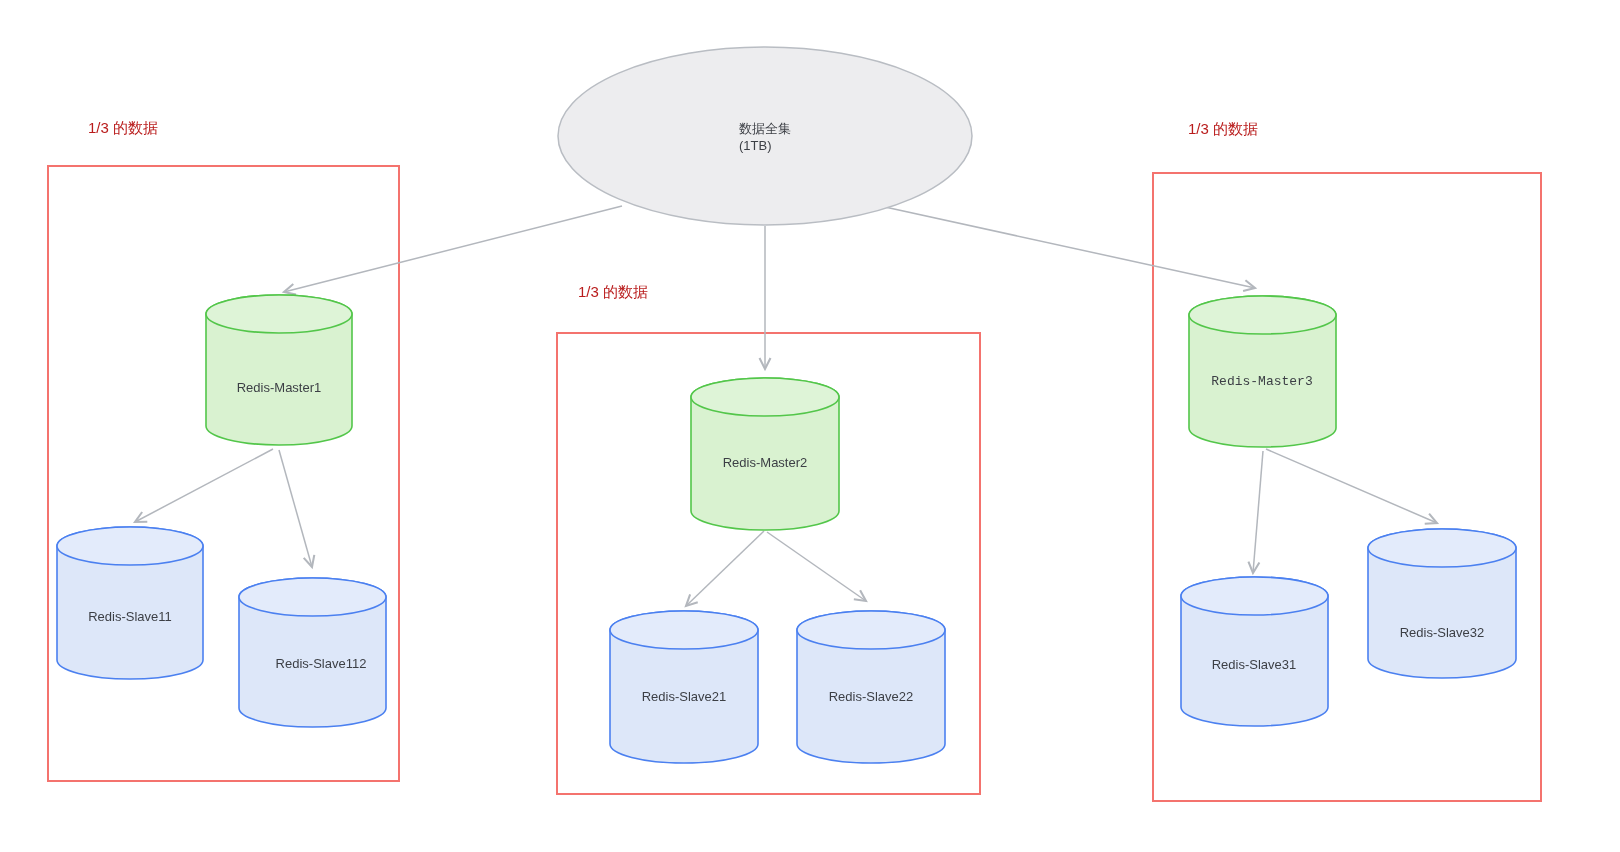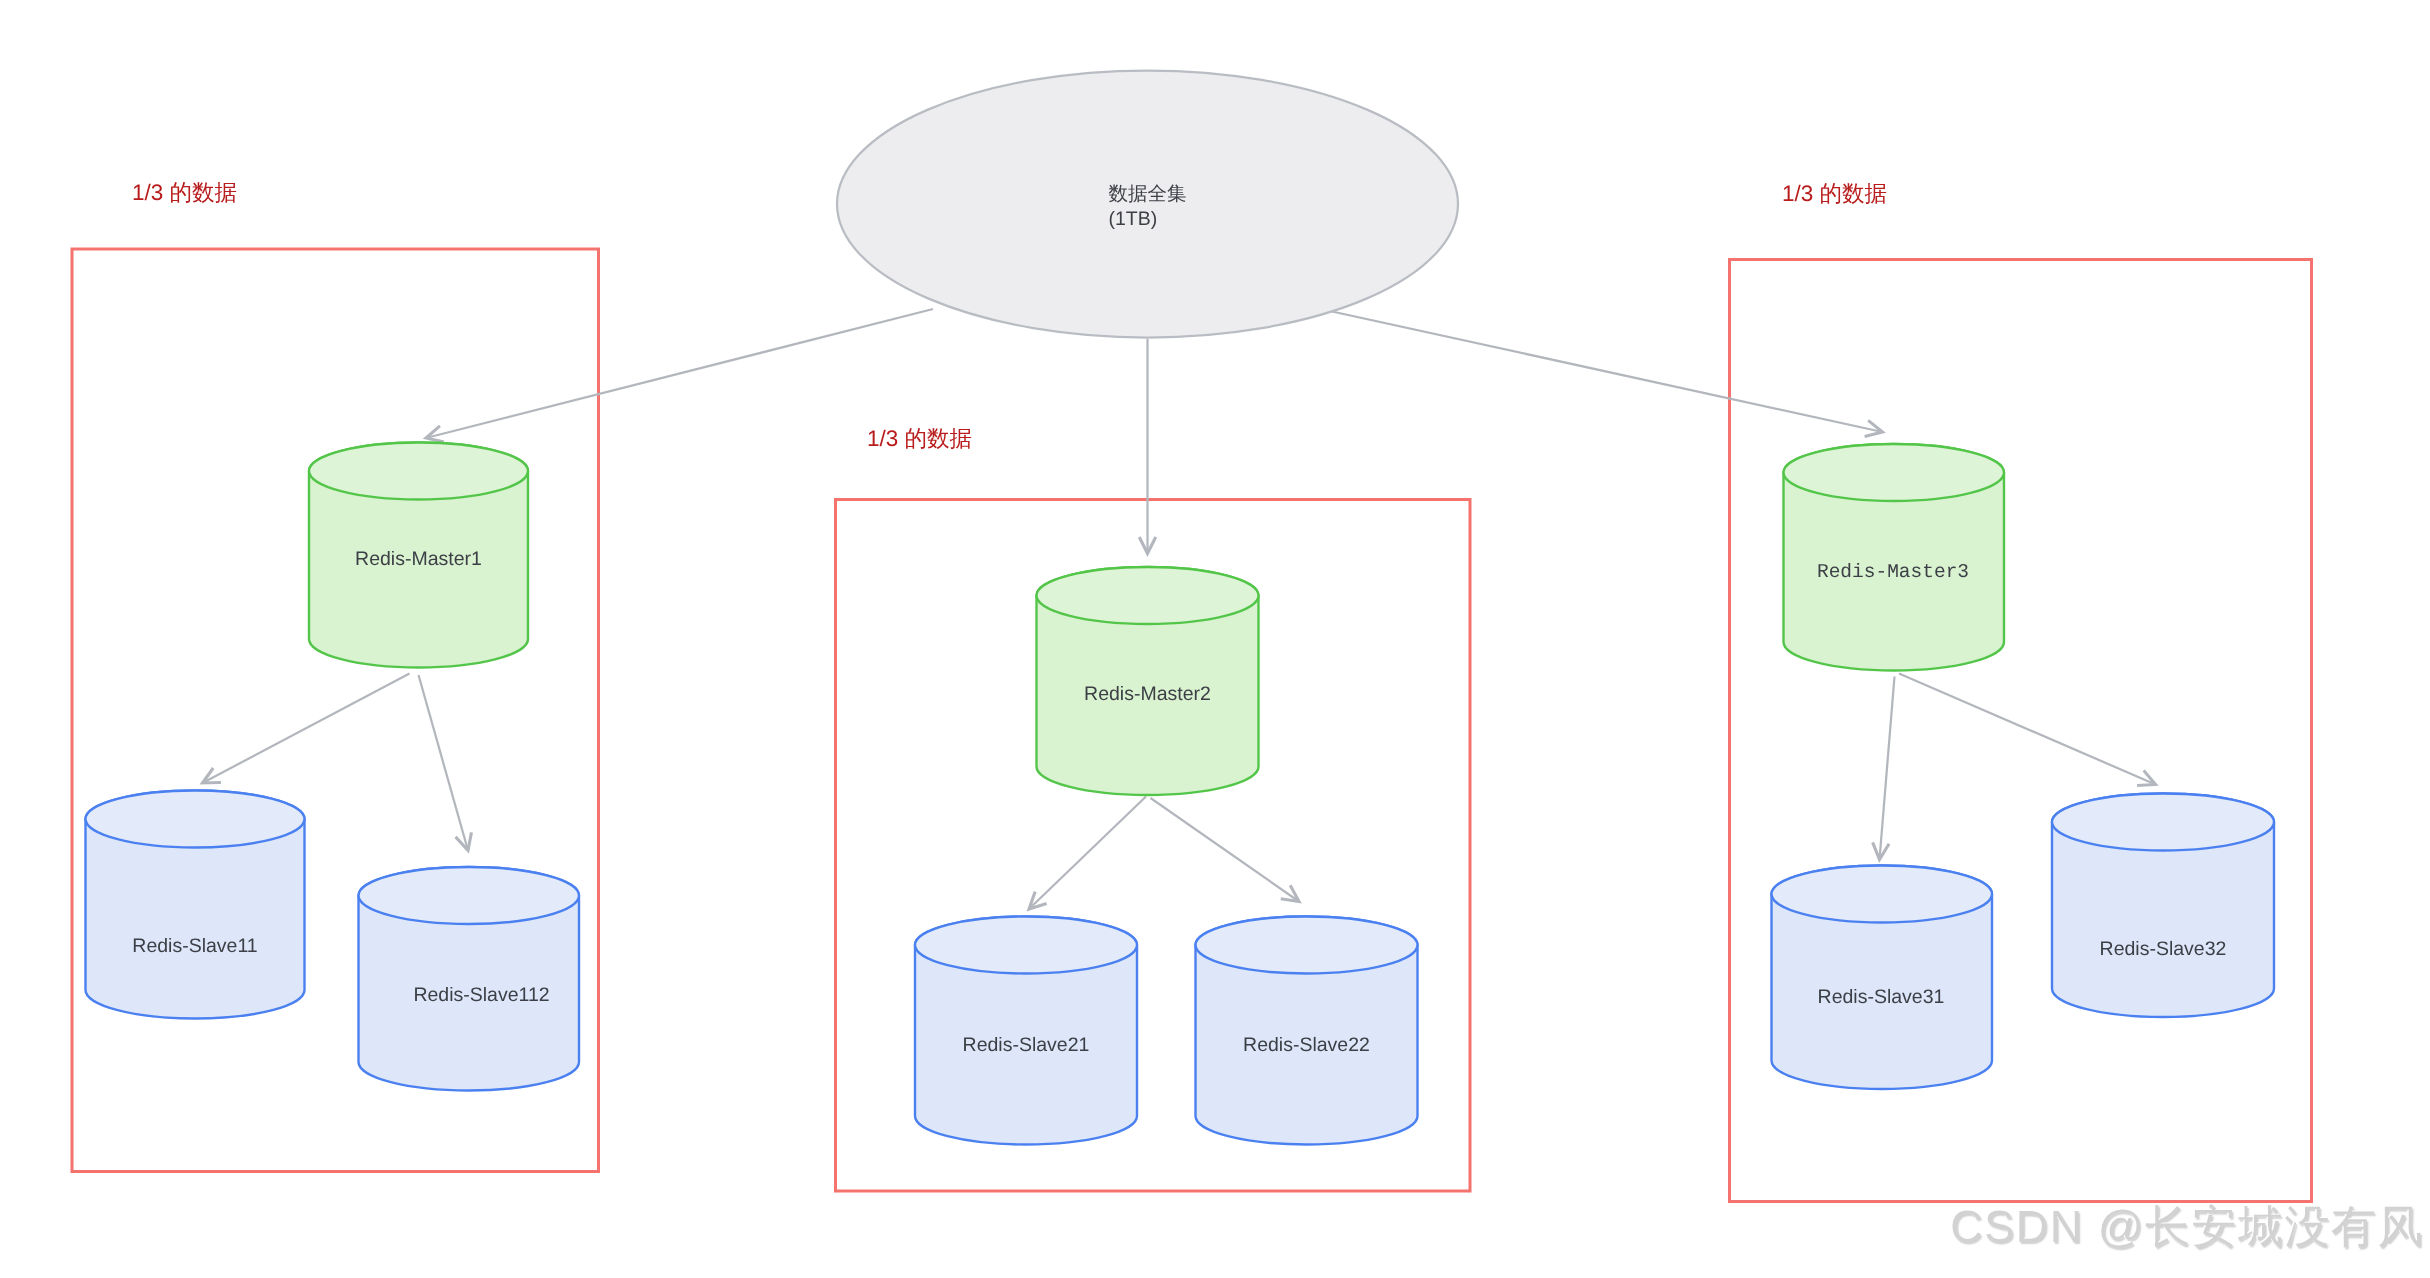--- a/index.html
+++ b/index.html
@@ -105,25 +105,24 @@
 
   <div class="root-lbl" style="left:765px;top:137px;">
     <div>数据全集</div>
     <div>(1TB)</div>
   </div>
 
   <div class="share-lbl" style="left:88px;top:119px;">1/3 的数据</div>
   <div class="share-lbl" style="left:578px;top:283px;">1/3 的数据</div>
   <div class="share-lbl" style="left:1188px;top:120px;">1/3 的数据</div>
 
-  <div class="lbl" style="left:279px;top:372px;">Redis-Master1</div>
+  <div class="lbl" style="left:279px;top:387px;">Redis-Master1</div>
   <div class="lbl" style="left:765px;top:462px;">Redis-Master2</div>
   <div class="lbl" style="left:1262px;top:381px;font-family:Liberation Mono, monospace;">Redis-Master3</div>
-  <div class="lbl" style="left:130px;top:616px;margin-top:14px;">Redis-Slave11</div>
+  <div class="lbl" style="left:130px;top:616px;">Redis-Slave11</div>
   <div class="lbl" style="left:313px;top:663px;padding-left:16px;">Redis-Slave112</div>
   <div class="lbl" style="left:684px;top:696px;">Redis-Slave21</div>
   <div class="lbl" style="left:871px;top:696px;">Redis-Slave22</div>
   <div class="lbl" style="left:1254px;top:664px;">Redis-Slave31</div>
   <div class="lbl" style="left:1442px;top:632px;">Redis-Slave32</div>
 
-  <div class="watermark">CSDN @长安城没有风</div>
 
 </div>
 
 </body></html>

